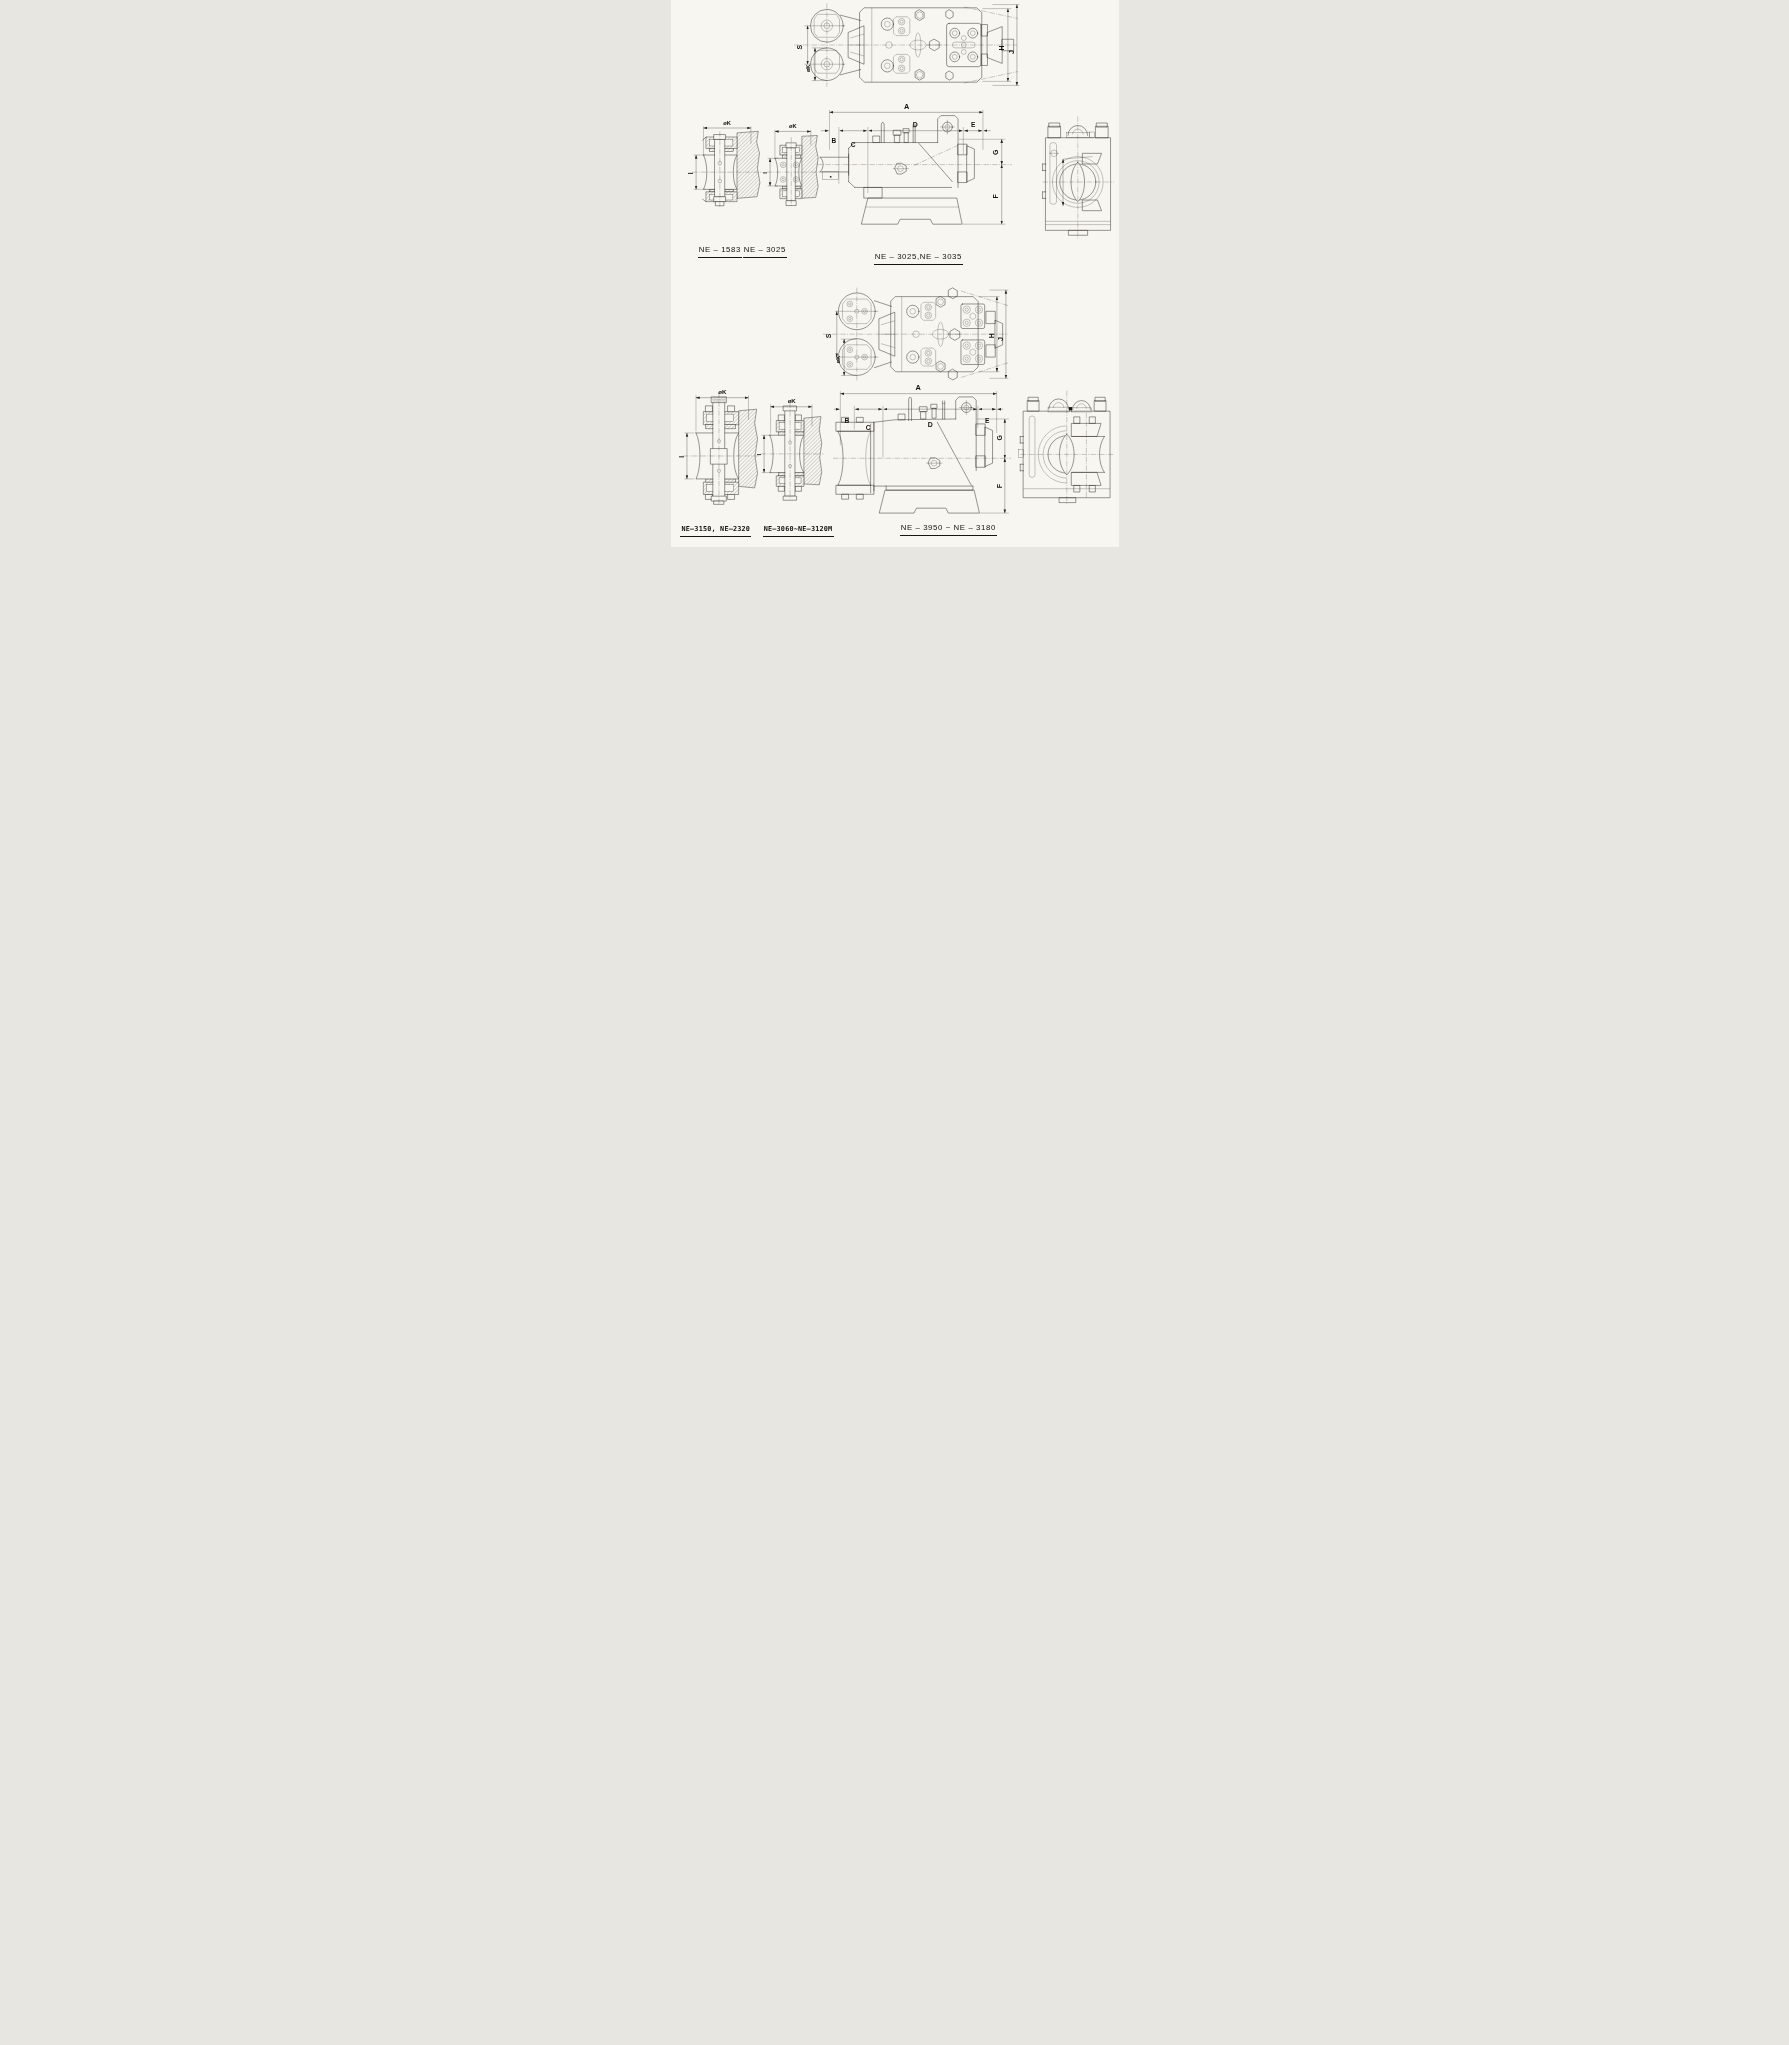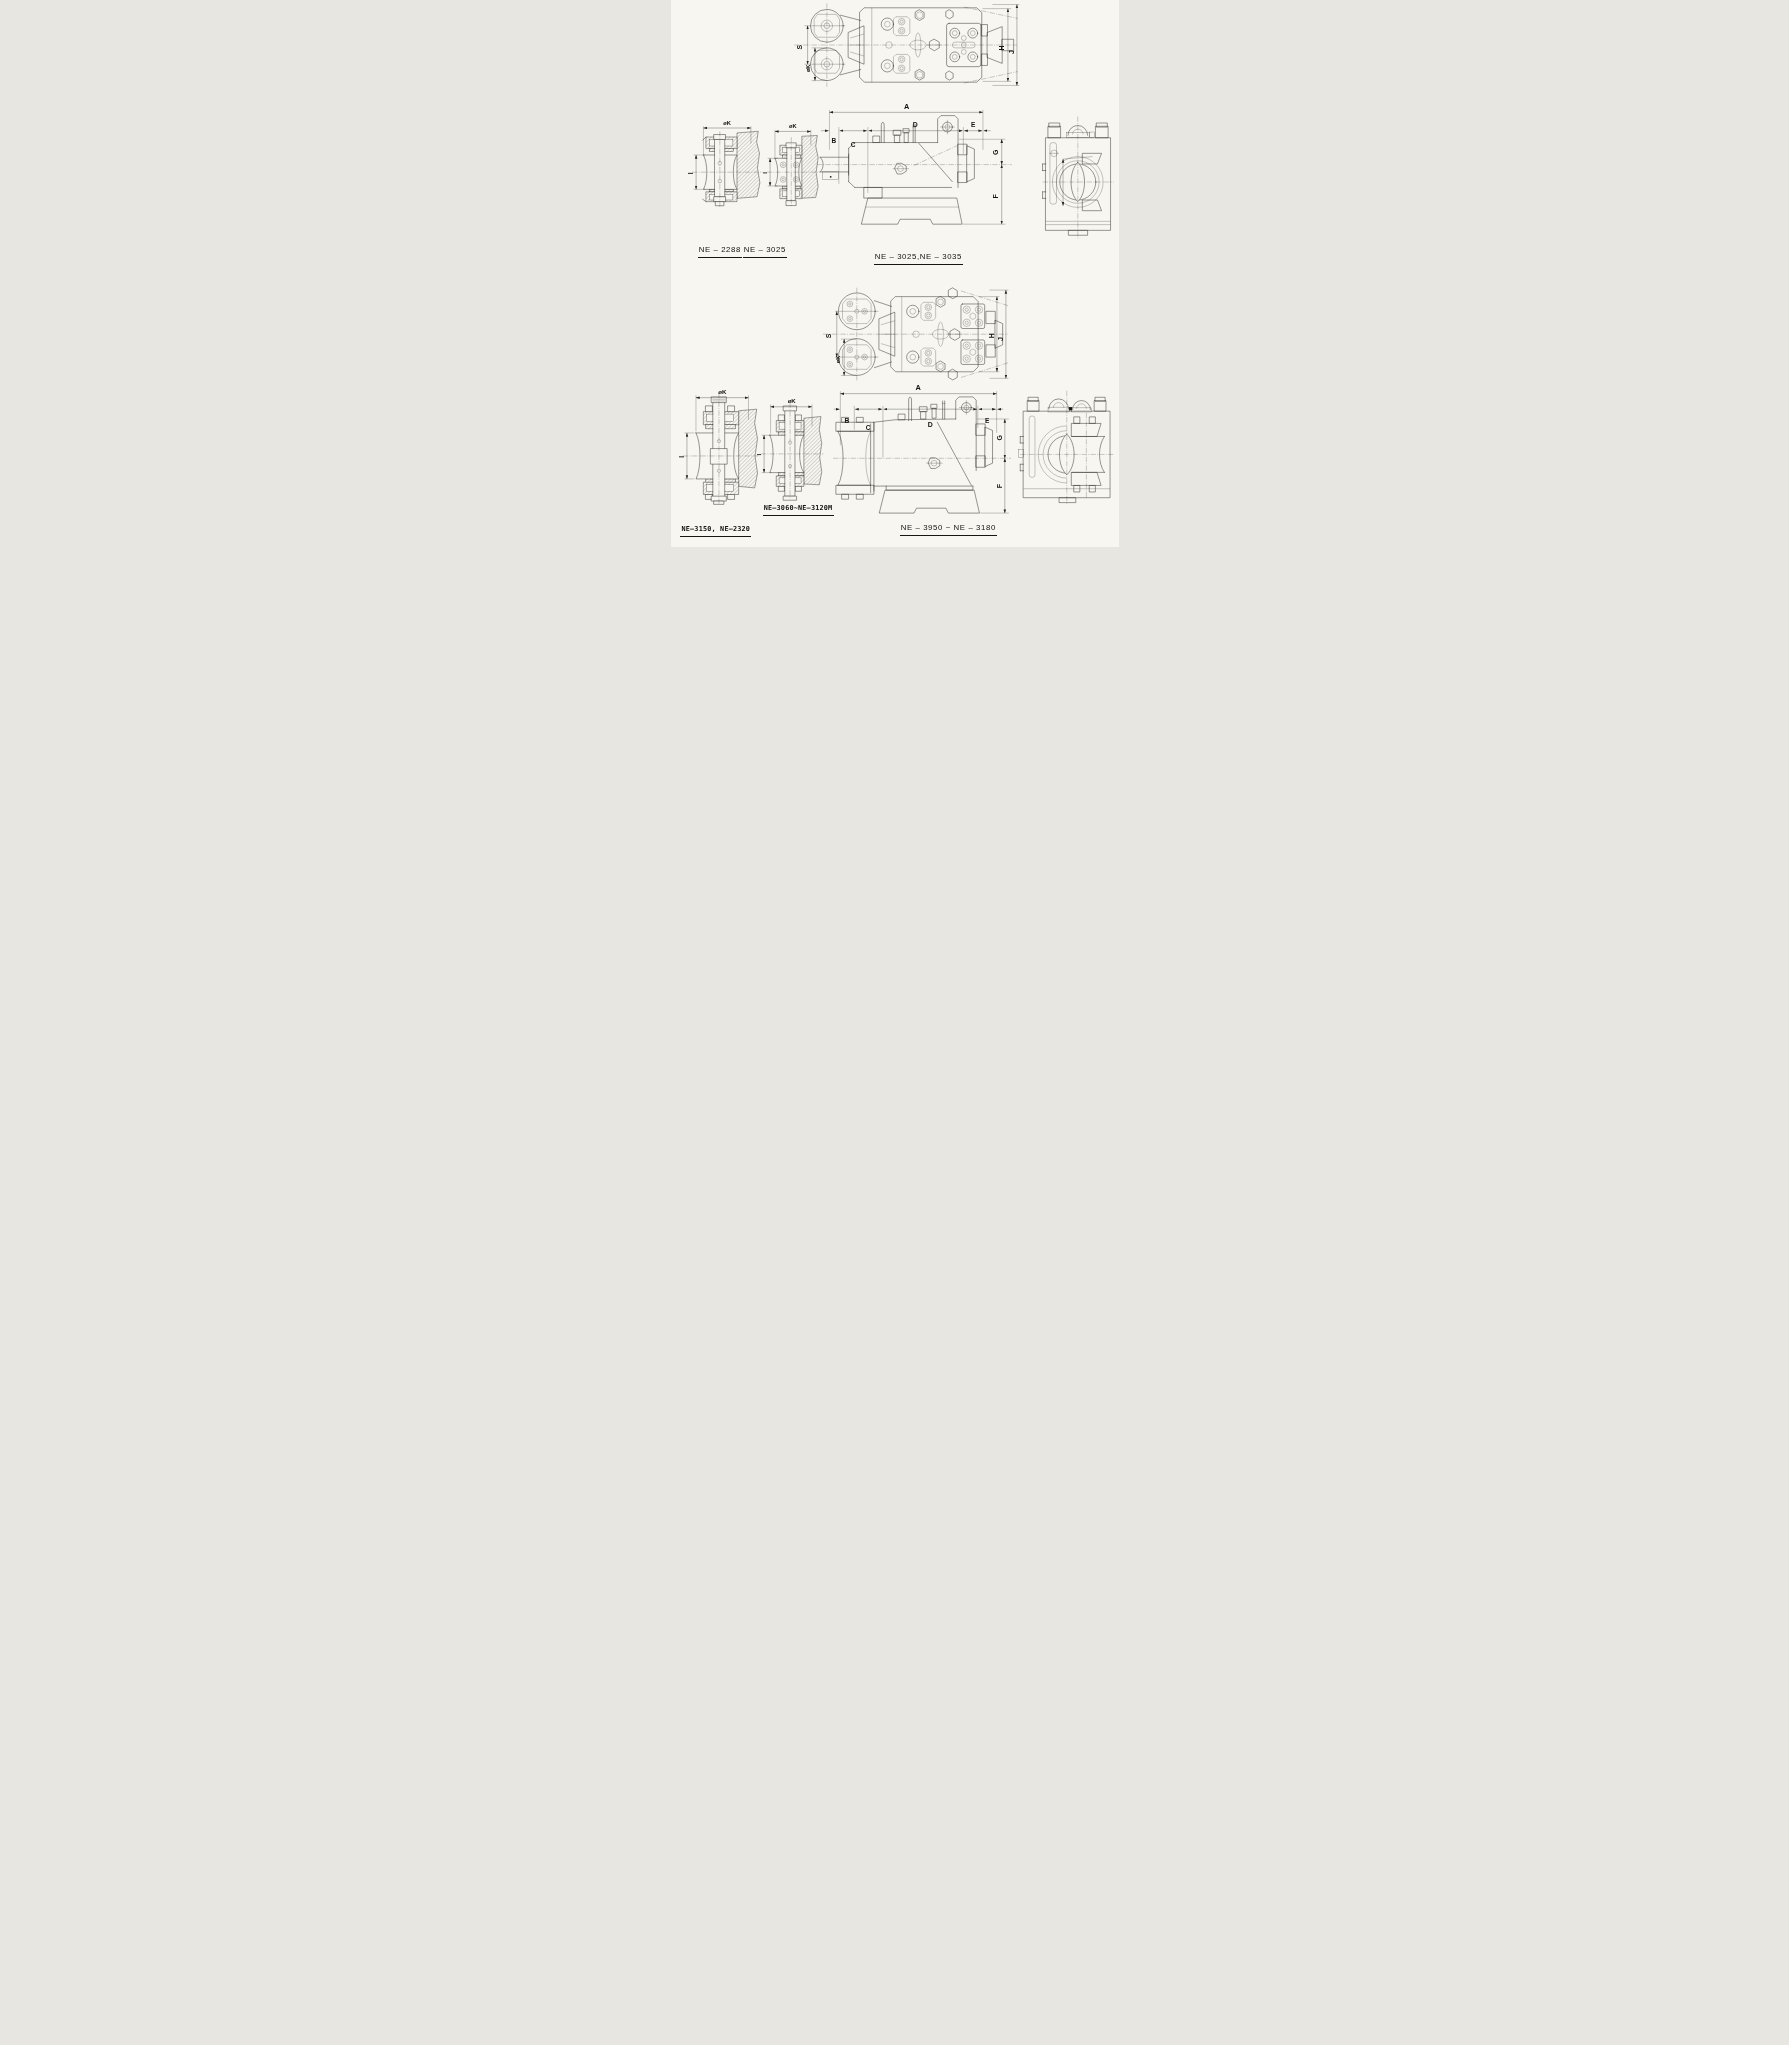--- a/index.html
+++ b/index.html
@@ -328,21 +328,21 @@
   <g>
     <line class="dim" x1="56" y1="110" x2="56" y2="224" marker-start="url(#ar)" marker-end="url(#ar)"></line>
     <line class="thin" x1="56" y1="110" x2="128" y2="104"></line>
   </g>
   <g>
     <line class="cl" x1="92" y1="6" x2="92" y2="306"></line>
     <line class="cl" x1="6" y1="166" x2="180" y2="166"></line>
   </g>
 </svg>
 
-<div class="cap cap-sans" style="left:27px;top:245px"><span class="u">NE – 2288</span></div>
+<div class="cap cap-sans" style="left:27px;top:245px"><span class="u">NE – 1583</span></div>
 <div class="cap cap-sans" style="left:72px;top:245px"><span class="u">NE – 3025</span></div>
 <div class="cap cap-sans" style="left:203px;top:252px"><span class="u">NE – 3025,NE – 3035</span></div>
 
 <svg style="left:147px;top:286px" width="192" height="96" viewBox="0 0 470 235">
   <g>
     <line class="cl" x1="12" y1="118" x2="465" y2="118"></line>
     <line class="cl" x1="95" y1="4" x2="95" y2="231"></line>
   </g>
   <g>
     <circle class="ln" cx="95" cy="62" r="45"></circle>
@@ -658,17 +658,17 @@
         <rect class="ln" x="178" y="238" width="14" height="16"></rect>
     <line class="cl" x1="170" y1="60" x2="170" y2="270"></line>
   </g>
   <g>
     <line class="cl" x1="122" y1="6" x2="122" y2="286"></line>
     <line class="cl" x1="8" y1="162" x2="238" y2="162"></line>
   </g>
 </svg>
 
 <div class="cap cap-mono" style="left:9.8px;top:525px"><span class="u">NE–3150, NE–2320</span></div>
-<div class="cap cap-mono" style="left:92px;top:504px"><span class="u">NE–3060~NE–3120M</span></div>
+<div class="cap cap-mono" style="left:92px;top:525px"><span class="u">NE–3060~NE–3120M</span></div>
 <div class="cap cap-sans" style="left:229px;top:523px"><span class="u">NE – 3950 ~ NE – 3180</span></div>
 
 </div>
 
 
 </body></html>

